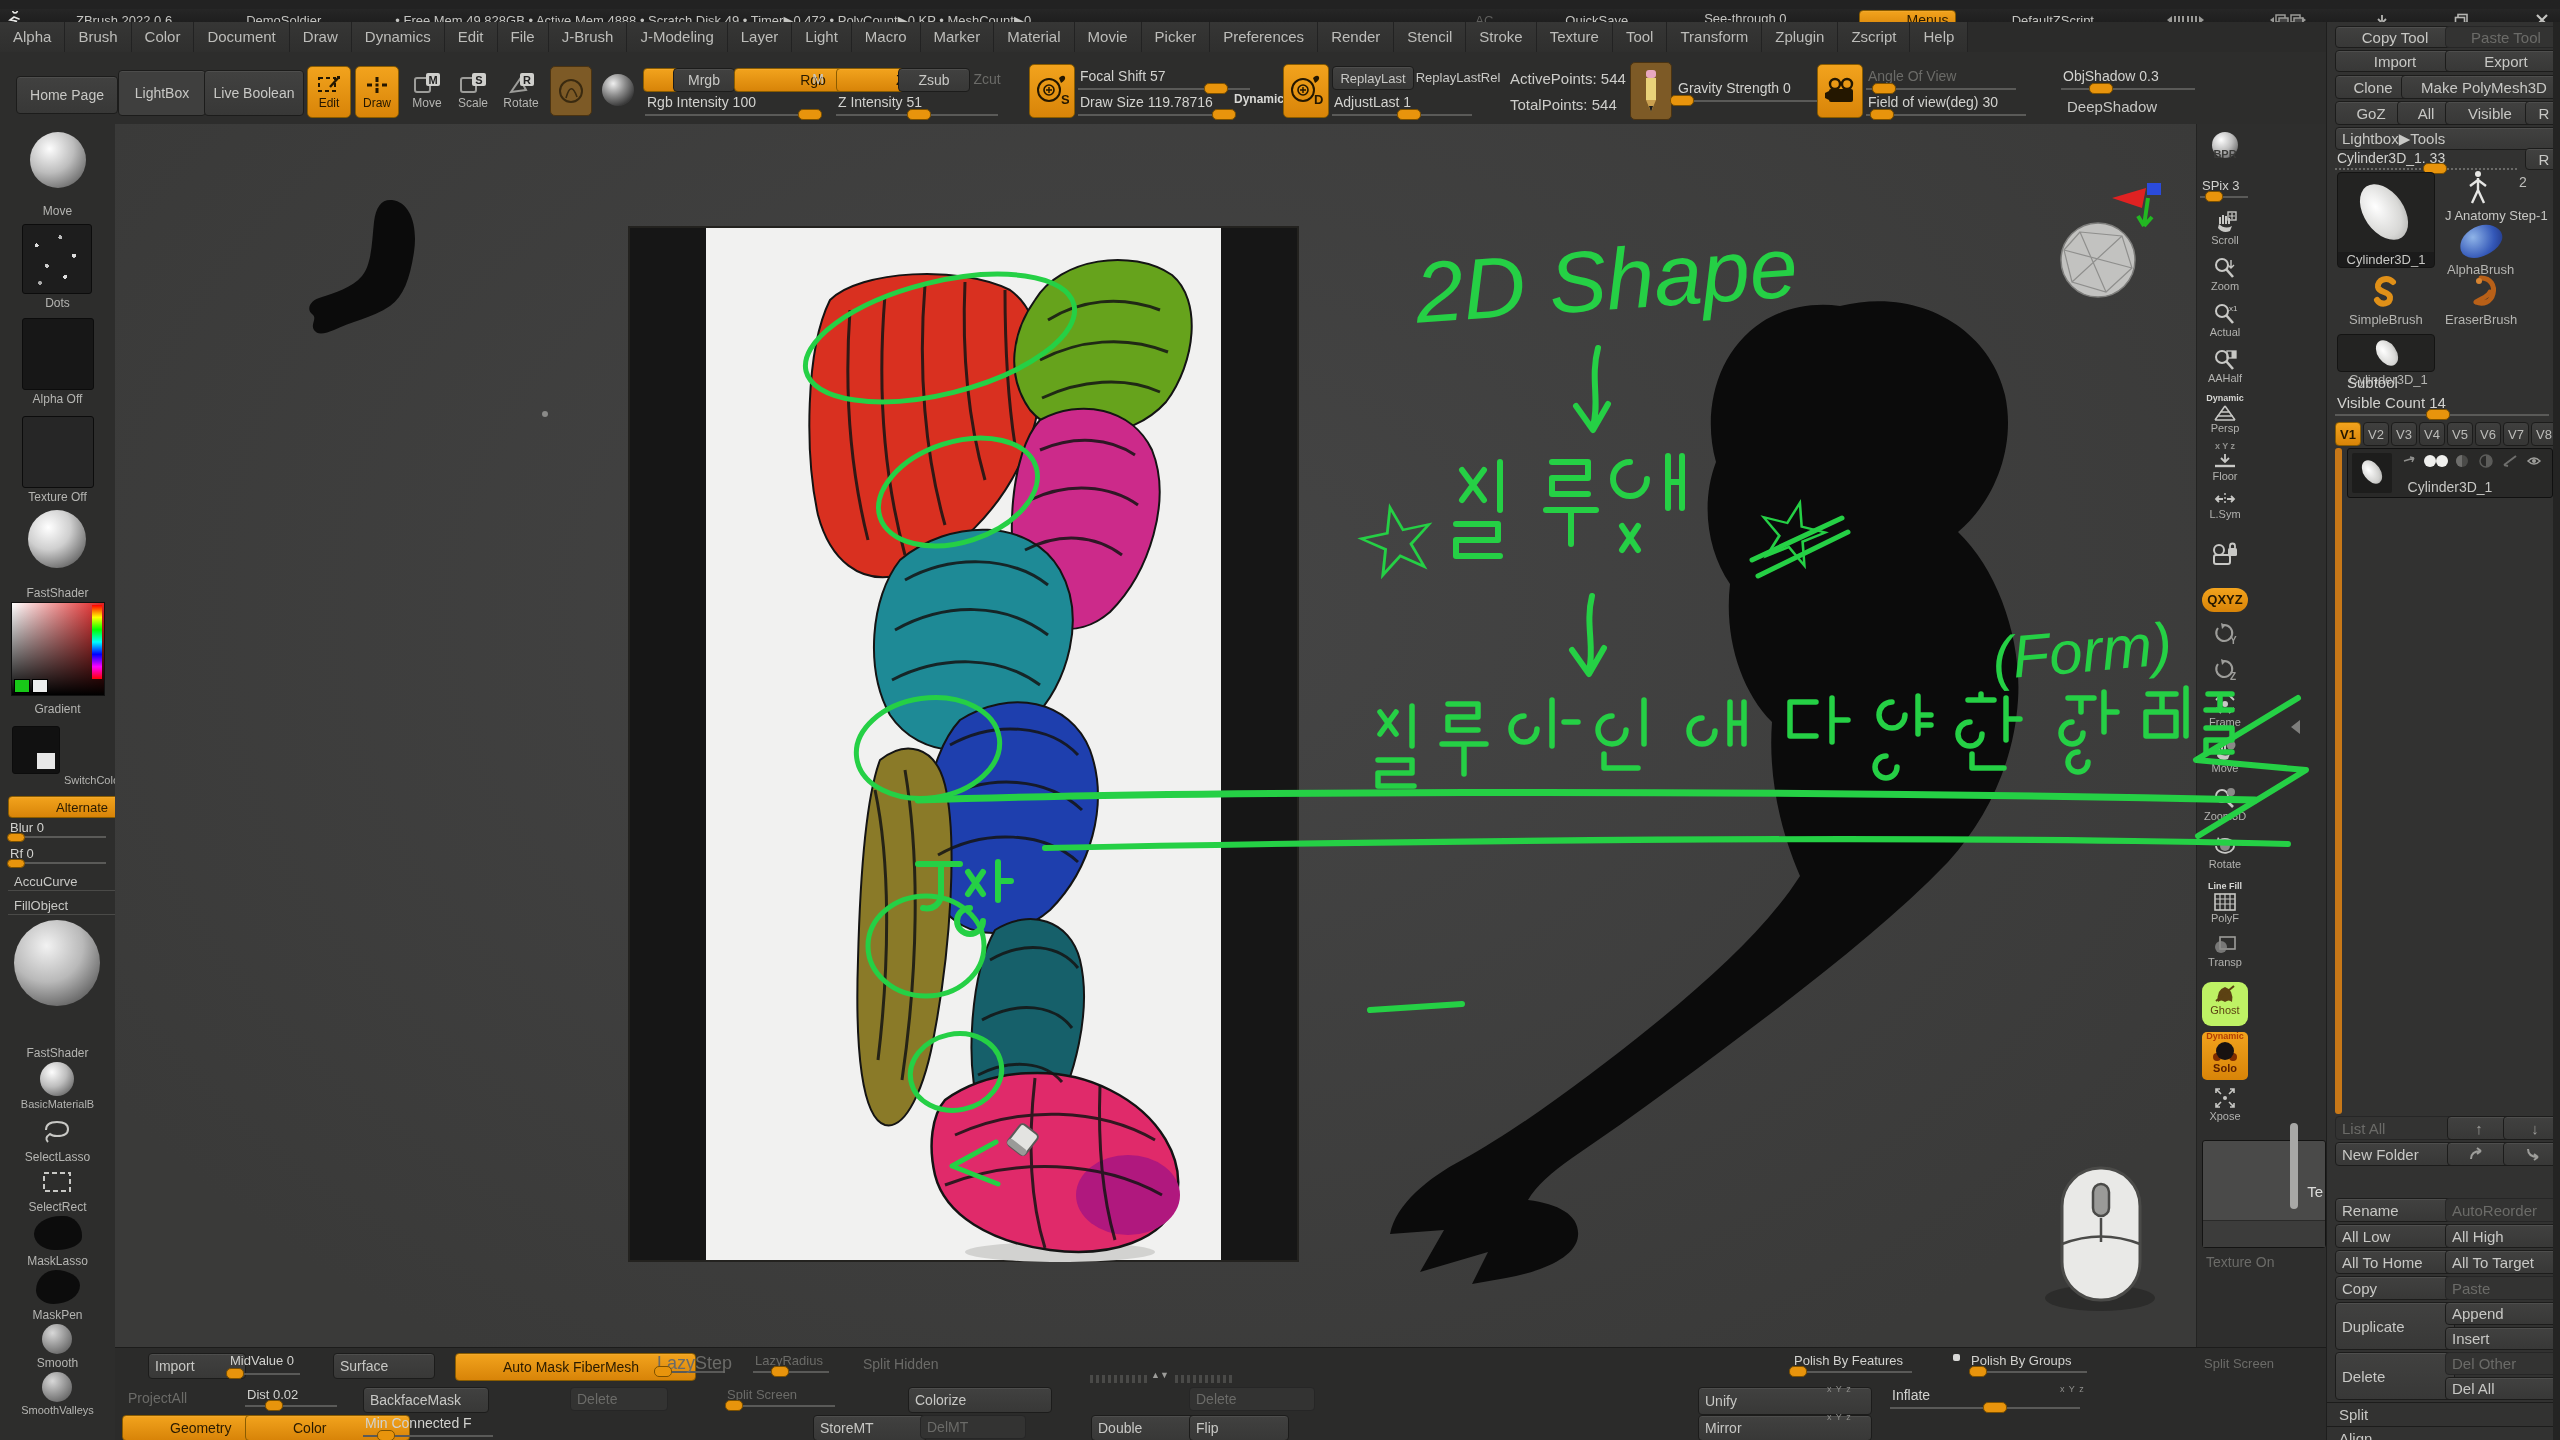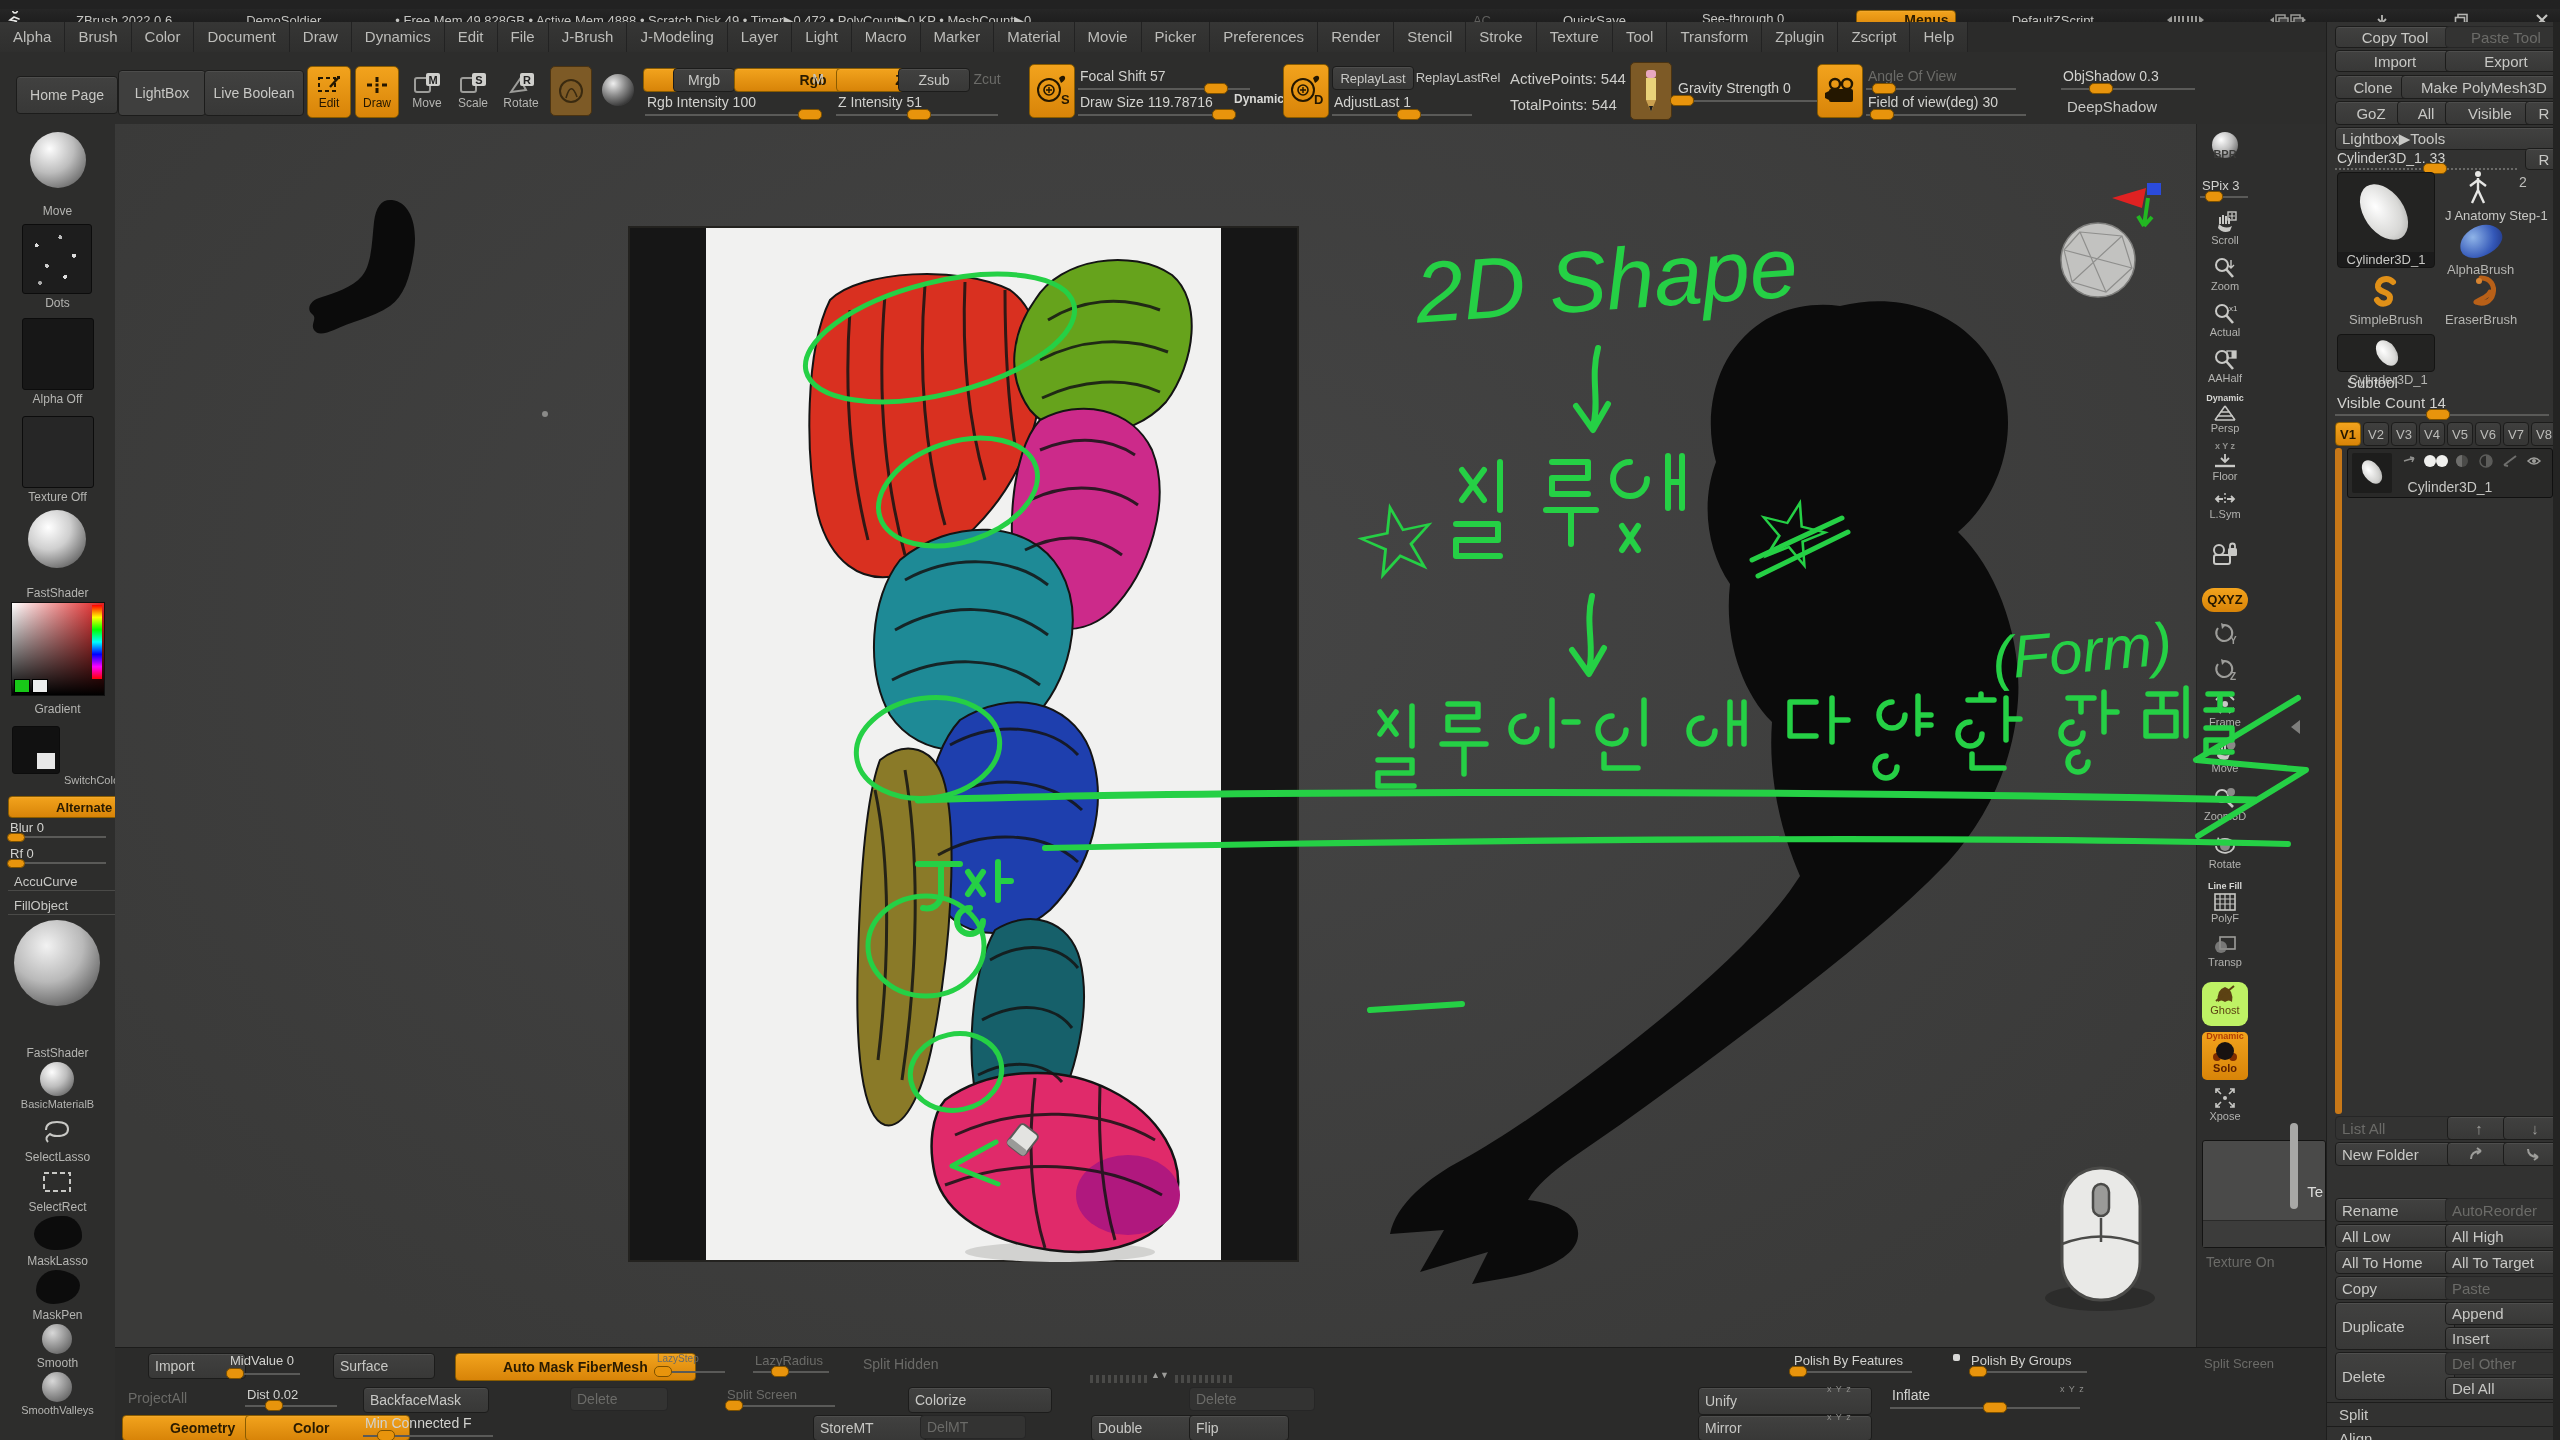--- a/index.html
+++ b/index.html
@@ -4,21 +4,21 @@
 <style>
   html,body{margin:0;padding:0;background:#222;}
   body{width:2560px;height:1440px;position:relative;overflow:hidden;
        font-family:"Liberation Sans",sans-serif;color:#c8c8c5;font-size:14px;
        -webkit-font-smoothing:antialiased;}
   .abs{position:absolute;}
   
   .btn{position:absolute;background:linear-gradient(#414140,#383837);border:1px solid #1c1c1b;
        border-radius:4px;color:#c8c8c5;display:flex;align-items:center;justify-content:center;
        box-shadow:inset 0 1px 0 rgba(255,255,255,.07);padding:0 6px;white-space:nowrap;font-size:14px;}
-  .btn.on{background:linear-gradient(#f2a31d,#d88408);color:#2a1b00;border-color:#8a5c00;font-weight:bold;padding-left:47px;}
+  .btn.on{background:linear-gradient(#f2a31d,#d88408);color:#2a1b00;border-color:#8a5c00;font-weight:normal;padding-left:47px;}
   .btn.dim{color:#6b6b68;background:#333332;border-color:#262626;box-shadow:none;}
   .btn.flat{background:none;border:none;box-shadow:none;}
   .sl{position:absolute;border-bottom:2px solid #5a5a58;height:20px;}
   .sl .lab{position:absolute;left:2px;top:0;font-size:14px;color:#d2d2cf;white-space:nowrap;}
   .sl.dim .lab{color:#6b6b68;}
   .sl.dotted{border-bottom:2px dotted #6a6a68;}
   .sl .th{position:absolute;left:var(--p,0%);bottom:-6px;width:22px;height:9px;background:#e8940c;
           border-radius:5px;border:1px solid #7d5100;transform:translateX(-50%);}
   .lbl{position:absolute;color:#b5b5b2;font-size:12px;white-space:nowrap;}
   .dim{color:#6b6b68;}
@@ -758,21 +758,21 @@
 <div id="bottompanel">
 
   <div class="btn" style="left:33px;top:5px;width:84px;height:24px;justify-content:flex-start">Import</div>
   <div class="sl" style="left:113px;top:5px;width:72px;height:20px;--p:10%">
     <span class="lab" style="font-size:13px">MidValue 0</span>
       <span class="th" style="width:16px"></span>
   </div>
   <div class="btn" style="left:218px;top:5px;width:88px;height:24px;justify-content:flex-start">Surface</div>
   <div class="btn on" style="left:340px;top:5px;width:186px;height:26px;justify-content:flex-start">Auto Mask FiberMesh</div>
   <div class="sl dim" style="left:540px;top:5px;width:70px;height:18px;--p:12%">
-    <span class="lab" style="font-size:10px">LazyStep</span>
+    <span class="lab" style="font-size:18px">LazyStep</span>
       <span class="th" style="width:16px"></span>
   </div>
   <div class="sl dim" style="left:638px;top:5px;width:76px;height:18px;--p:35%">
     <span class="lab" style="font-size:13px">LazyRadius</span>
       <span class="th" style="width:16px"></span>
   </div>
   <div class="btn dim flat" style="left:742px;top:5px;width:90px;height:22px;justify-content:flex-start">Split Hidden</div>
   <div class="sl" style="left:1677px;top:5px;width:120px;height:18px;--p:5%">
     <span class="lab" style="font-size:13px">Polish By Features</span>
       <span class="th" style="width:16px"></span>

